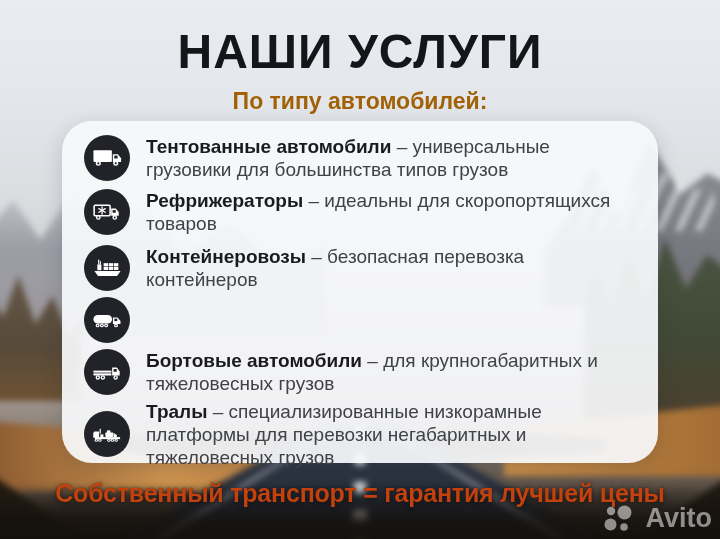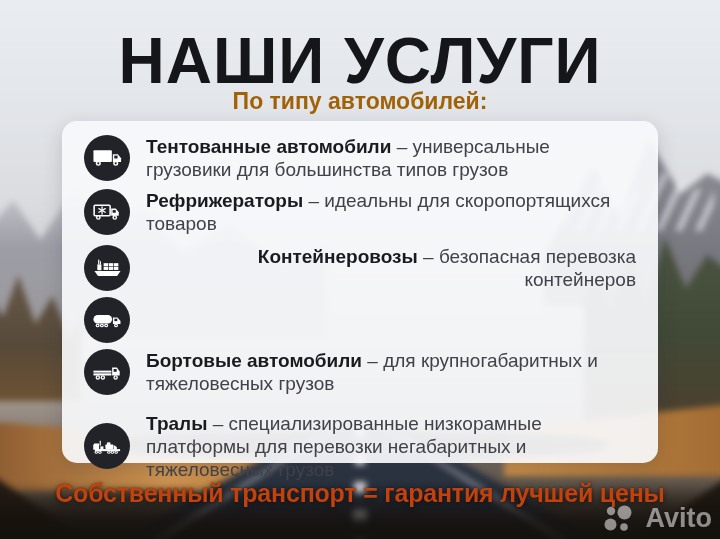--- a/index.html
+++ b/index.html
@@ -27,30 +27,30 @@
         background:repeating-linear-gradient(180deg,rgba(255,255,255,.85) 0 11px,rgba(255,255,255,0) 11px 28px);}
   .road .edge-l{inset:0;clip-path:polygon(45.6% 0,46.7% 0,14.5% 100%,12.5% 100%);background:rgba(255,255,255,.38);}
   .road .edge-r{inset:0;clip-path:polygon(53.3% 0,54.4% 0,87.5% 100%,85.5% 100%);background:rgba(255,255,255,.38);}
   .fg-dark{left:0;right:0;bottom:0;height:70px;background:linear-gradient(180deg,rgba(22,18,13,0) 0%,rgba(20,16,12,.8) 50%,#120f0a 100%);}
   .fg-corner-l{left:0;bottom:0;width:240px;height:110px;background:#241d14;clip-path:polygon(0 25%,50% 100%,0 100%);}
   .fg-corner-r{right:0;bottom:0;width:200px;height:100px;background:#201a12;clip-path:polygon(100% 20%,100% 100%,40% 100%);}
 
   
   .content{position:absolute;inset:0;z-index:1;}
   .title{position:absolute;top:24px;left:0;width:100%;text-align:center;
-         font-size:64px;font-weight:900;letter-spacing:1px;color:#15161a;margin:0;}
+         font-size:48px;font-weight:900;letter-spacing:1px;color:#15161a;margin:0;}
   .subtitle{position:absolute;top:88px;left:0;width:100%;text-align:center;
          font-size:23px;font-weight:700;color:#a16207;margin:0;}
   .card{position:absolute;left:62px;top:121px;width:596px;height:342px;
-        background:rgba(248,249,251,.93);border-radius:15px;
+        background:rgba(248,249,251,.93);border-radius:30px;
         box-shadow:0 6px 20px rgba(35,40,55,.18);
         box-sizing:border-box;padding:14px 20px 10px 22px;}
   .row{display:flex;align-items:center;height:46px;}
   .row.m8{margin-bottom:8px;} .row.m10{margin-bottom:10px;align-items:flex-end;}
-  .row.m6{margin-bottom:6px;text-align:right;} .row.m12{margin-bottom:28px;}
+  .row.m6{margin-bottom:6px;} .row.m12{margin-bottom:16px;}
   .icon-circle{flex:0 0 46px;width:46px;height:46px;border-radius:50%;
         background:#212329;display:flex;align-items:center;justify-content:center;}
   .icon-circle svg{display:block;}
   .item-text{margin:0 0 0 16px;font-size:19px;line-height:23px;color:#404249;max-width:490px;}
   .item-text b{color:#1a1b1f;}
   .tagline{position:absolute;top:479px;left:0;width:100%;text-align:center;margin:0;
         font-size:25px;font-weight:700;color:#c2410c;letter-spacing:-.2px;
         text-shadow:0 2px 6px rgba(8,10,16,.65),0 0 2px rgba(8,10,16,.4);}
   .watermark{position:absolute;right:8px;bottom:5px;display:flex;align-items:center;gap:12px;opacity:.55;}
   .watermark .avito-text{font-size:27px;font-weight:700;color:#f4f4f4;}

